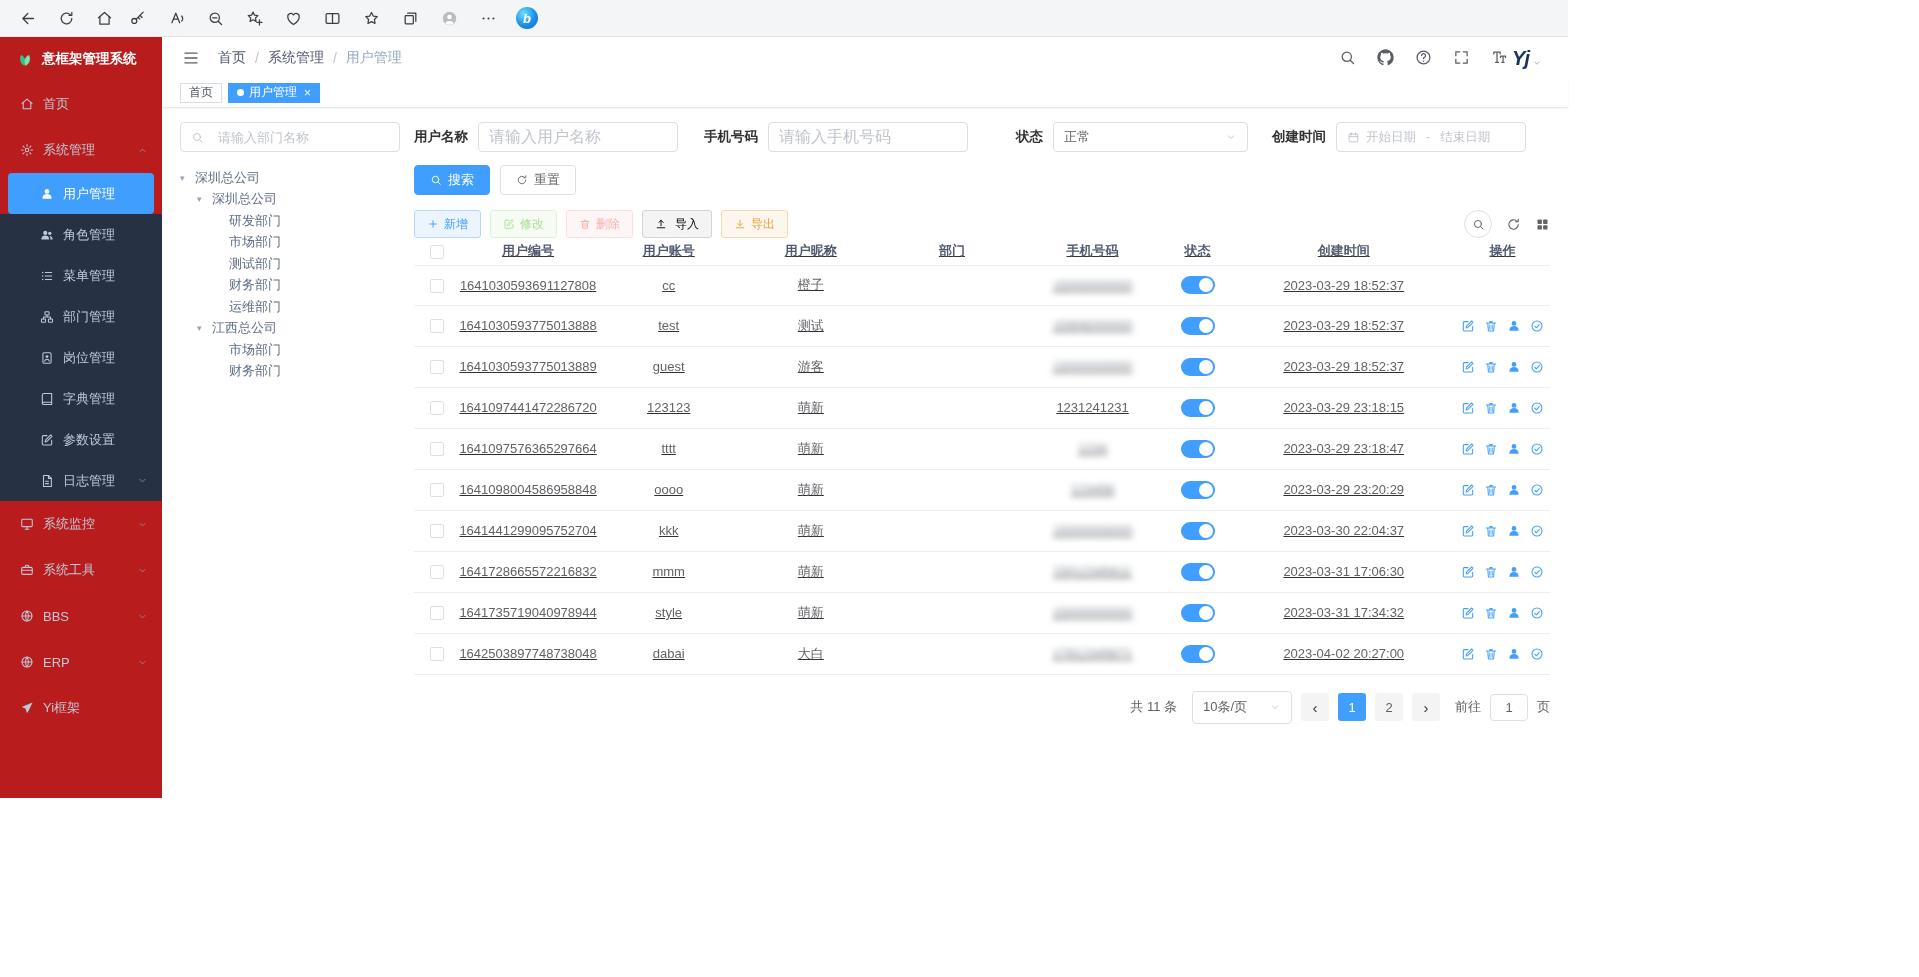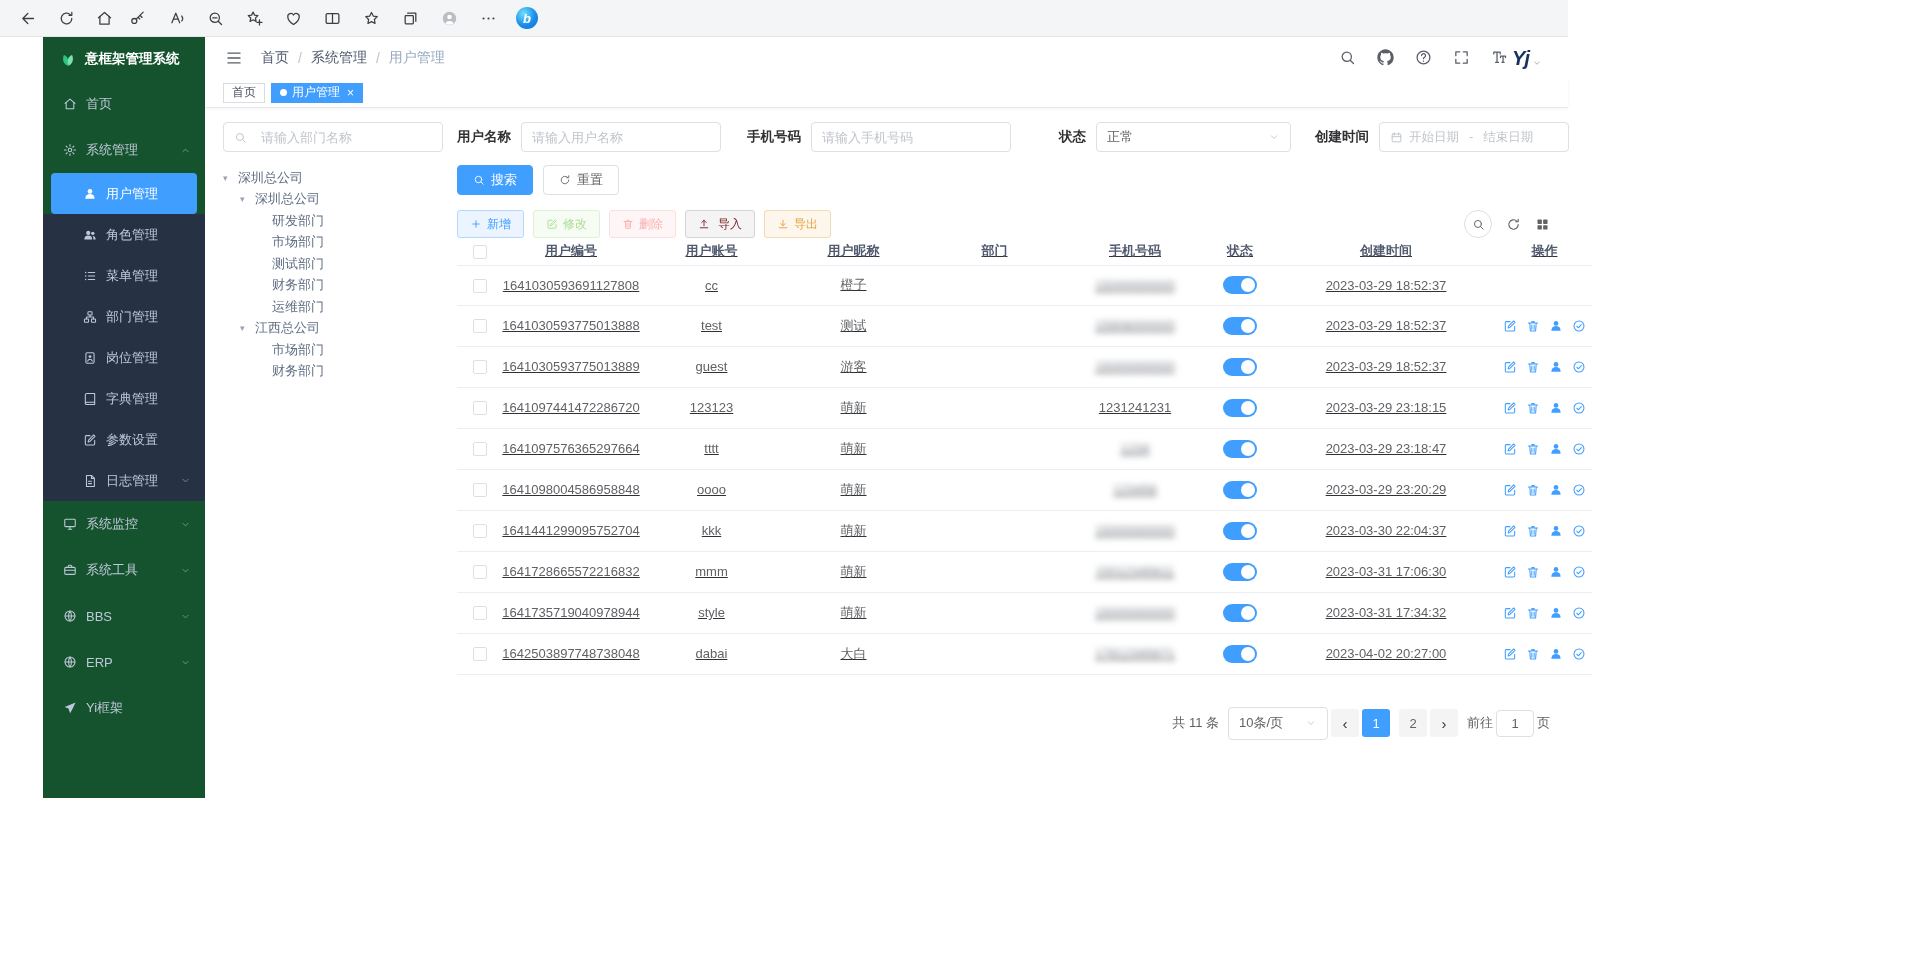--- a/index.html
+++ b/index.html
@@ -10,21 +10,21 @@
   .chrome{height:37px;background:#f4f5f7;border-bottom:1px solid #e2e4e8;display:flex;align-items:center;padding:0 10px 0 12px;}
   .c-btn{width:32px;height:30px;display:flex;align-items:center;justify-content:center;color:#3c4043;border-radius:4px;flex:0 0 auto;cursor:pointer;}
   .addr{flex:1;min-width:0;height:27px;background:#e9ebee;border-radius:14px;margin:0 10px 0 6px;display:flex;align-items:center;padding:0 14px;gap:9px;color:#5f6368;}
   .addr .url{color:#1d1f23;font-size:13px;white-space:nowrap;overflow:hidden;}
   .c-right{display:flex;align-items:center;gap:5px;}
   .c-right .c-btn{width:34px;}
   .bing{width:22px;height:22px;border-radius:50%;background:radial-gradient(circle at 35% 30%,#6ee0f7,#1b8ceb 55%,#0f6cd6);color:#fff;font-weight:bold;font-style:italic;display:flex;align-items:center;justify-content:center;font-size:13px;}
 
   
   .app{display:flex;height:761px;}
-  .sidebar{width:162px;flex:0 0 162px;background:#14532d;color:#bfc8d9;overflow:hidden;margin-left:43px;}
+  .sidebar{width:162px;flex:0 0 162px;background:#b91c1c;color:#bfc8d9;overflow:hidden;}
   .logo{height:44px;display:flex;align-items:center;gap:8px;padding-left:16px;color:#fff;font-size:13.5px;font-weight:bold;white-space:nowrap;}
   .side-item{height:46px;display:flex;align-items:center;gap:9px;padding:0 14px 0 20px;font-size:13px;cursor:pointer;white-space:nowrap;}
   .side-item .s-ic{display:flex;}
   .side-item .arr{margin-left:auto;color:#8b97a8;display:flex;}
   .side-item.sub{height:41px;background:#263244;padding-left:40px;}
   .side-item.active{background:#409eff;color:#fff;margin:0 8px;padding-left:32px;border-radius:4px;}
   .main{flex:1;display:flex;flex-direction:column;min-width:0;background:#fff;}
 
   
   .app-header{height:41px;display:flex;align-items:center;padding:0 26px 0 20px;}
@@ -54,55 +54,55 @@
   .tree{margin-top:15px;}
   .tnode{height:21.5px;display:flex;align-items:center;font-size:13px;color:#5e6d82;cursor:pointer;white-space:nowrap;}
   .tnode .caret{width:15px;flex:0 0 15px;font-size:9px;color:#97a3b4;}
 
   .right-panel{flex:1;min-width:0;display:flex;flex-direction:column;}
   .filters{display:flex;align-items:center;}
   .f-group{display:flex;align-items:center;}
   .f-label{font-size:13.5px;font-weight:bold;color:#303133;margin-right:10px;white-space:nowrap;}
   .sp26{width:26px;flex:0 0 26px;} .sp48{width:48px;flex:0 0 48px;} .sp24{width:24px;flex:0 0 24px;}
   .inp{height:30px;border:1px solid #dcdfe6;border-radius:4px;background:#fff;display:flex;align-items:center;padding:0 10px;font-size:13px;color:#606266;}
-  .inp input{border:none;outline:none;width:100%;font-size:13px;color:#606266;font-family:inherit;}
+  .inp input{border:none;outline:none;width:100%;font-size:16px;color:#606266;font-family:inherit;}
   .inp input::placeholder{color:#c0c4cc;}
   .w200{width:200px;} .w195{width:195px;} .w190{width:190px;}
   .sel{justify-content:space-between;cursor:pointer;}
   .sel .sel-caret{color:#c0c4cc;display:flex;}
   .daterange{gap:6px;color:#c0c4cc;font-size:12.5px;}
   .daterange .sep{margin:0 4px;color:#c0c4cc;}
 
   .btn-row{margin-top:13px;display:flex;gap:10px;}
   .btn{height:30px;border-radius:4px;border:1px solid #dcdfe6;background:#fff;color:#606266;font-size:13px;display:flex;align-items:center;gap:6px;padding:0 15px;cursor:pointer;font-family:inherit;}
   .btn.primary{background:#409eff;border-color:#409eff;color:#fff;}
 
   .toolbar{margin-top:15px;display:flex;align-items:center;gap:9px;}
   .tb-btn{height:28px;border-radius:3px;font-size:12px;display:flex;align-items:center;gap:5px;padding:0 12px;cursor:pointer;border:1px solid;font-family:inherit;}
   .tb-btn.primary{color:#409eff;background:#ecf5ff;border-color:#b3d8ff;}
   .tb-btn.success{color:#67c23a;background:#f0f9eb;border-color:#c2e7b0;}
   .tb-btn.danger{color:#f56c6c;background:#fef0f0;border-color:#fbc4c4;}
-  .tb-btn.info{color:#7f1d1d;background:#f4f4f5;border-color:#d3d4d6;gap:8px;}
+  .tb-btn.info{color:#000000;background:#f4f4f5;border-color:#d3d4d6;gap:8px;}
   .tb-btn.warning{color:#e6a23c;background:#fdf6ec;border-color:#f5dab1;}
   .tb-btn.disabled{opacity:.55;cursor:not-allowed;}
   .tb-right{margin-left:auto;display:flex;align-items:center;gap:14px;color:#606266;}
   .circle-btn{width:28px;height:28px;border:1px solid #dcdfe6;border-radius:50%;display:flex;align-items:center;justify-content:center;cursor:pointer;}
   .plain-ic{display:flex;cursor:pointer;}
 
   table.grid{width:100%;border-collapse:collapse;table-layout:fixed;text-decoration:underline;}
   .grid th{height:27px;font-size:13px;color:#515a6e;font-weight:bold;border-bottom:1px solid #ebeef5;text-align:center;padding:0;white-space:nowrap;}
   .grid td{height:40px;font-size:13px;color:#606266;border-bottom:1px solid #ebeef5;text-align:center;padding:0;white-space:nowrap;overflow:hidden;}
   .cb{width:14px;height:14px;border:1px solid #dcdfe6;border-radius:2px;background:#fff;display:inline-block;vertical-align:middle;cursor:pointer;}
   .phone.blur{filter:blur(3px);color:#7b828c;}
   .switch{width:34px;height:18px;border-radius:9px;background:#409eff;display:inline-block;position:relative;cursor:pointer;vertical-align:middle;}
   .switch .knob{position:absolute;top:2px;right:2px;width:14px;height:14px;border-radius:50%;background:#fff;}
   .ops{display:flex;align-items:center;justify-content:center;gap:9px;height:40px;color:#409eff;}
   .op{display:flex;cursor:pointer;}
 
-  .pagination{margin-top:32px;display:flex;align-items:center;justify-content:flex-end;gap:3px;font-size:13px;color:#606266;}
+  .pagination{margin-top:16px;display:flex;align-items:center;justify-content:flex-end;gap:9px;font-size:13px;color:#606266;}
   .pg-total{margin-right:6px;}
   .pg-size{width:100px;height:33px;}
   .pg-nav{min-width:28px;height:28px;border-radius:3px;background:#f4f4f5;color:#606266;display:flex;align-items:center;justify-content:center;cursor:pointer;font-size:13px;}
   .pg-nav.active{background:#409eff;color:#fff;}
   .pg-arrow{font-size:15px;color:#303133;}
   .goto-input{width:38px;height:27px;border:1px solid #dcdfe6;border-radius:4px;text-align:center;font-size:13px;color:#606266;font-family:inherit;outline:none;}
 </style>
 </head>
 <body>
 

